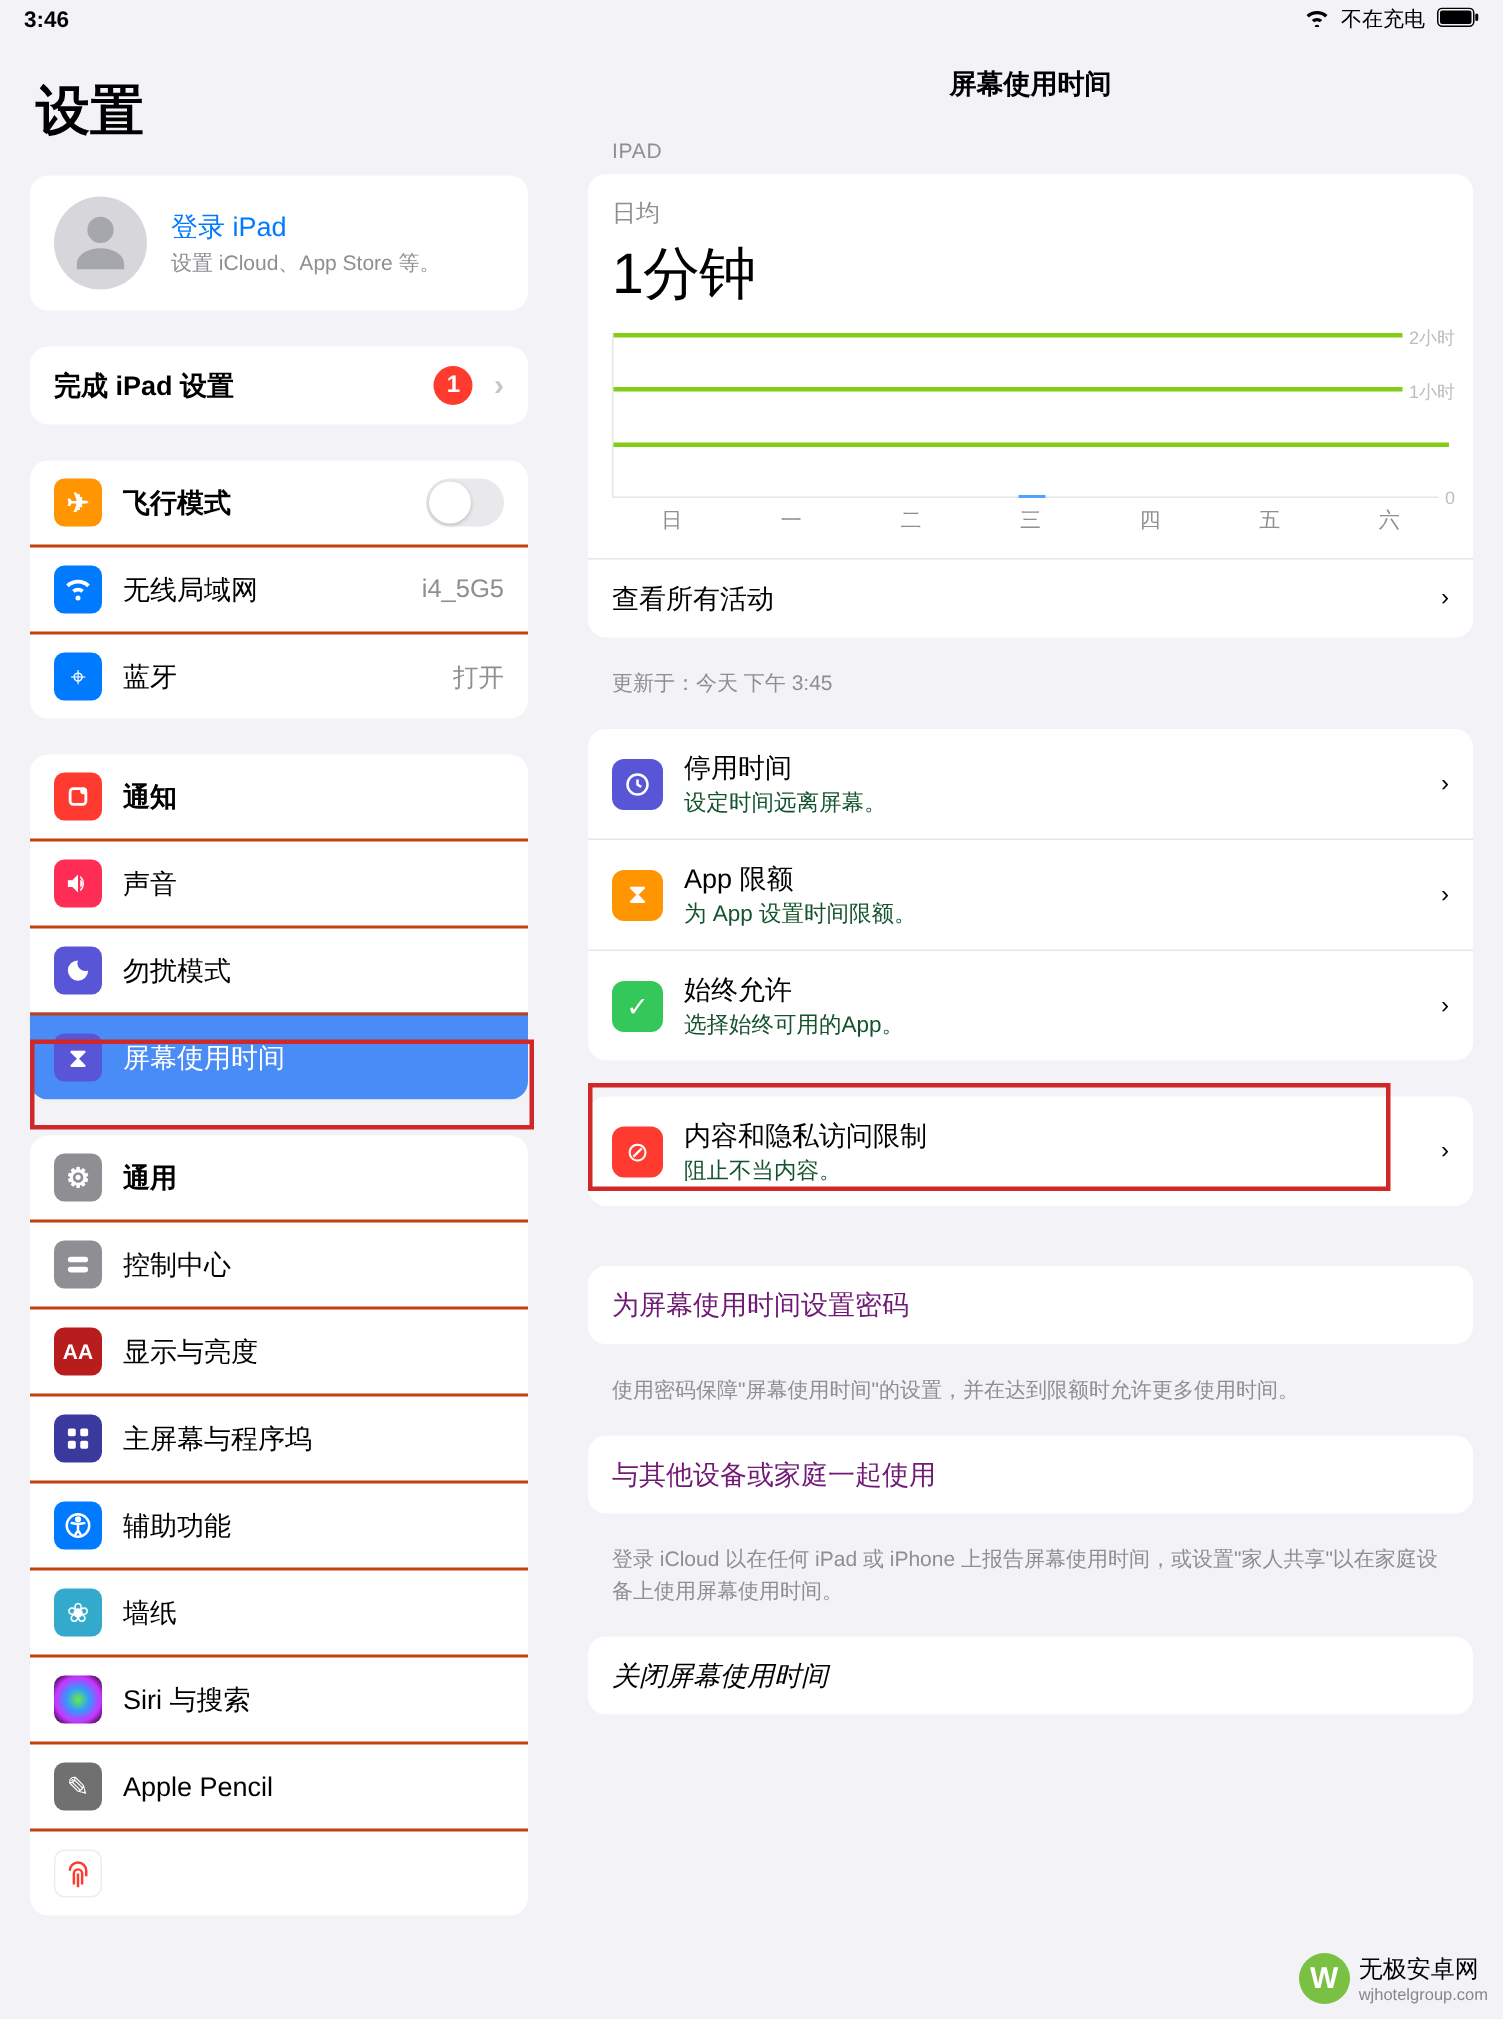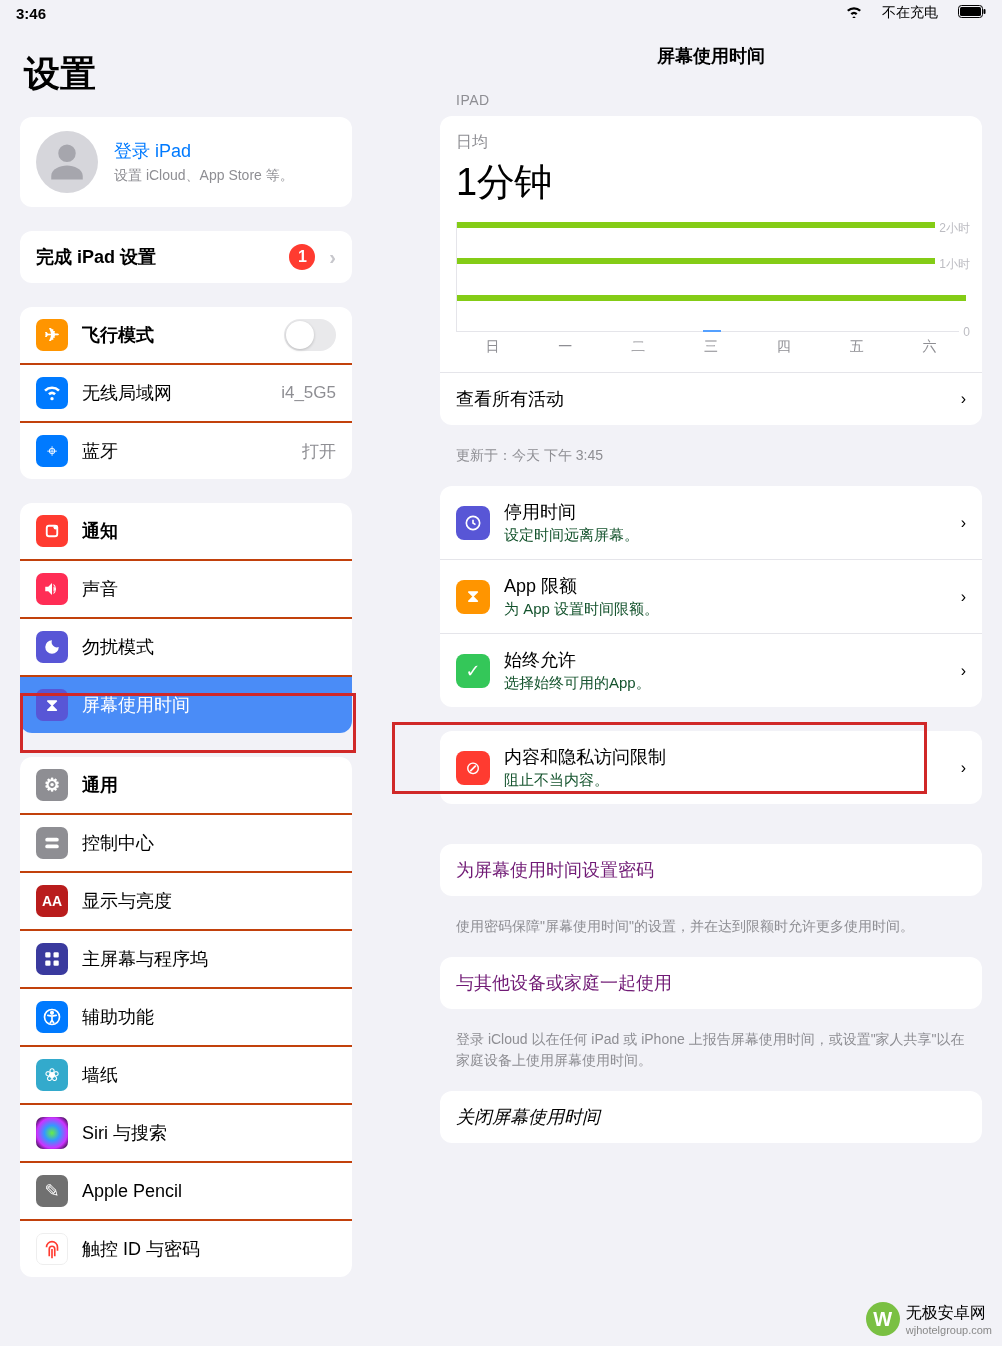--- a/index.html
+++ b/index.html
@@ -1,19 +1,19 @@
 <!DOCTYPE html>
 <html><head>
 <meta charset="utf-8">
 <style>
 * { box-sizing: border-box; margin: 0; padding: 0; font-family: -apple-system, "Helvetica Neue", Arial, sans-serif; }
 body { background: #f2f2f7; width: 1002px; height: 1346px; overflow: hidden; position: relative; }
 .status-bar { display: flex; justify-content: space-between; align-items: center; padding: 4px 16px 4px; font-size: 15px; font-weight: 600; }
-.status-right { display: flex; align-items: center; gap: 20px; font-size: 14px; font-weight: 400; }
-.columns { display: flex; height: calc(100% - 30px); gap: 48px; }
+.status-right { display: flex; align-items: center; gap: 8px; font-size: 14px; font-weight: 400; }
+.columns { display: flex; height: calc(100% - 30px); }
 .sidebar { width: 372px; padding: 0 0 0 0; overflow-y: auto; }
 .main { flex: 1; overflow-y: auto; }
 .sidebar h1 { font-size: 36px; font-weight: 700; padding: 24px 24px 18px; }
 .card { background: #fff; border-radius: 12px; margin: 0 20px 24px; overflow: hidden; }
 .account-row { display: flex; align-items: center; padding: 14px 16px; gap: 16px; }
 .avatar { width: 62px; height: 62px; border-radius: 50%; background: #d6d6db; display: flex; align-items: center; justify-content: center; }
 .avatar svg { width: 42px; height: 42px; fill: #a6a6ad; }
 .acct-text .link { color: #007aff; font-size: 18px; }
 .acct-text .sub { color: #8e8e93; font-size: 14px; margin-top: 4px; }
 .row { display: flex; align-items: center; padding: 12px 16px; min-height: 52px; border-top: 2px solid #c2410c; gap: 14px; position: relative; }
@@ -29,21 +29,21 @@
 .toggle::after { content: ""; position: absolute; width: 28px; height: 28px; background: #fff; border-radius: 50%; top: 2px; left: 2px; box-shadow: 0 1px 3px rgba(0,0,0,.2); }
 .main-title { text-align: center; font-size: 18px; font-weight: 600; padding: 18px 0 24px; }
 .section-header { font-size: 14px; color: #8e8e93; padding: 0 36px 8px; letter-spacing: 0.5px; }
 .section-footer { font-size: 14px; color: #8e8e93; padding: 10px 36px 20px; line-height: 1.5; }
 .main .card { margin: 0 20px 10px; }
 .chart-card { padding: 16px; }
 .chart-label { color: #8e8e93; font-size: 16px; }
 .chart-value { font-size: 38px; font-weight: 400; margin-top: 4px; letter-spacing: -0.5px;}
 .chart { position: relative; height: 110px; margin-top: 14px; border-left: 1px solid #e5e5ea; }
 .chart-grid { position: absolute; inset: 0; display: flex; flex-direction: column; }
-.chart-gridline { flex: 1; border-top: 6px solid #84cc16; position: relative; text-align: right; }
+.chart-gridline { flex: 1; border-top: 3px solid #84cc16; position: relative; text-align: right; }
 .chart-gridline:last-child { border-bottom: 1px solid #e5e5ea; }
 .chart-ylabel { position: absolute; right: -4px; top: -8px; font-size: 12px; color: #bcbcc2; background: #fff; padding-left: 4px; }
 .chart-days { display: flex; margin-top: 6px; }
 .chart-days span { flex: 1; text-align: center; font-size: 14px; color: #8e8e93; }
 .chart-bar { position: absolute; bottom: 0; width: 18px; height: 2px; background: #54a0ff; }
 .row2 { display: flex; align-items: center; padding: 14px 16px; gap: 14px; border-top: 1px solid #e5e5ea; }
 .card .row2:first-child { border-top: none; }
 .row2 .icon { width: 34px; height: 34px; border-radius: 8px; flex-shrink: 0; display: flex; align-items: center; justify-content: center; }
 .row2 .txt { flex: 1; }
 .row2 .title { font-size: 18px; }
@@ -225,21 +225,20 @@
             <span class="ic">✎</span>
           </span>
         <span class="label">Apple Pencil</span>
       </div>
       <div class="row">
         <span class="icon" style="background:#fff;border:1px solid #eee">
             <svg width="22" height="22" viewBox="0 0 24 24" fill="none" stroke="#ff3b30" stroke-width="1.8">
               <path d="M6 10a6 6 0 0112 0v4M9 20v-8a3 3 0 016 0v8M12 22V12"></path>
             </svg>
           </span>
-        <span class="label">触控 ID 与密码</span>
       </div>
     </div>
   </div>
 
   <div class="main">
     <div class="main-title">屏幕使用时间</div>
     <div class="section-header">IPAD</div>
 
     <div class="card">
       <div class="chart-card">

